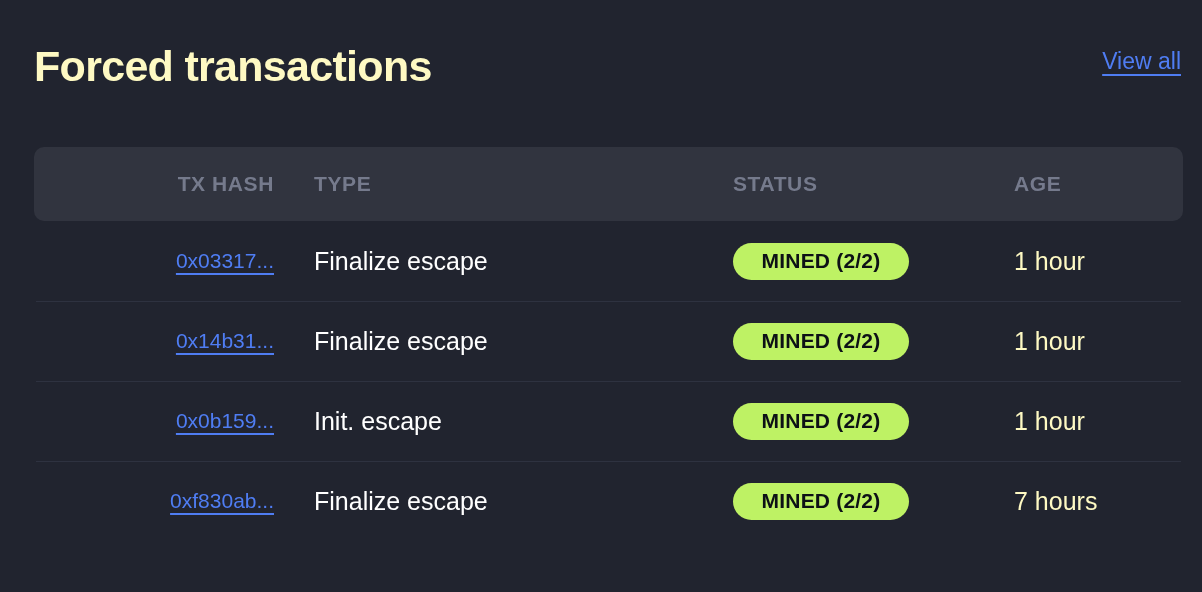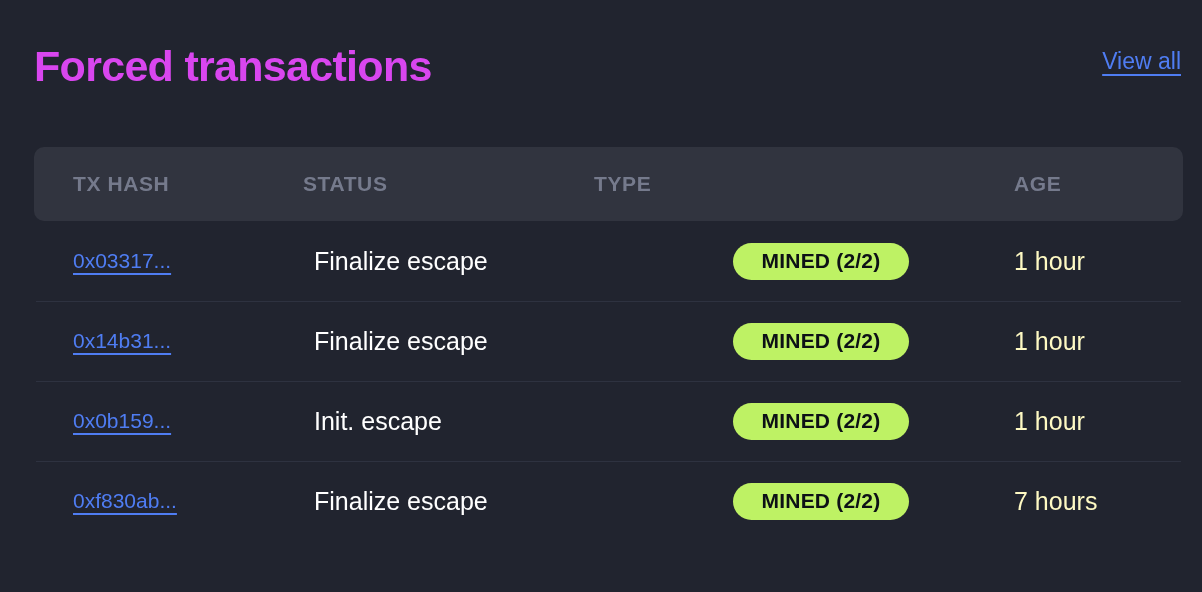--- a/index.html
+++ b/index.html
@@ -33,21 +33,21 @@
     height: 70px;
     display: flex;
     align-items: flex-start;
     justify-content: space-between;
   }
   .panel-title {
     font-size: 43px;
     line-height: 52px;
     font-weight: 700;
     letter-spacing: -0.7px;
-    color: #d946ef;
+    color: #fef9c3;
     margin: 0;
     white-space: nowrap;
   }
   .view-all {
     margin-top: 6px;
     font-size: 23px;
     line-height: 30px;
     font-weight: 400;
     color: #4f7df3;
     text-decoration: underline;
@@ -90,21 +90,21 @@
     content: "";
     position: absolute;
     left: 2px;
     right: 2px;
     top: 0;
     height: 1px;
     background: #2e3240;
   }
 
   
-  .c-hash   { width: 240px; padding-left: 39px; box-sizing: border-box; }
+  .c-hash   { width: 240px; padding-left: 39px; box-sizing: border-box; text-align: right; }
   .c-type   { width: 430px; padding-left: 40px; box-sizing: border-box; }
   .c-status { width: 280px; padding-left: 29px; box-sizing: border-box; }
   .c-age    { width: 199px; padding-left: 30px; box-sizing: border-box; }
 
   .hash-link {
     display: inline-block;
     font-size: 21px;
     line-height: 30px;
     color: #4f7df3;
     text-decoration: underline;
@@ -153,22 +153,22 @@
 
   <div class="panel-head">
     <h1 class="panel-title">Forced transactions</h1>
     <a class="view-all">View all</a>
   </div>
 
   <div class="table">
 
     <div class="thead">
       <div class="cell c-hash">TX HASH</div>
+      <div class="cell c-type">TYPE</div>
       <div class="cell c-status">STATUS</div>
-      <div class="cell c-type">TYPE</div>
       <div class="cell c-age">AGE</div>
     </div>
 
     <div class="row">
       <div class="c-hash">
         <a class="hash-link">0x03317...</a>
       </div>
       <div class="c-type">
         <span class="type-text">Finalize escape</span>
       </div>

